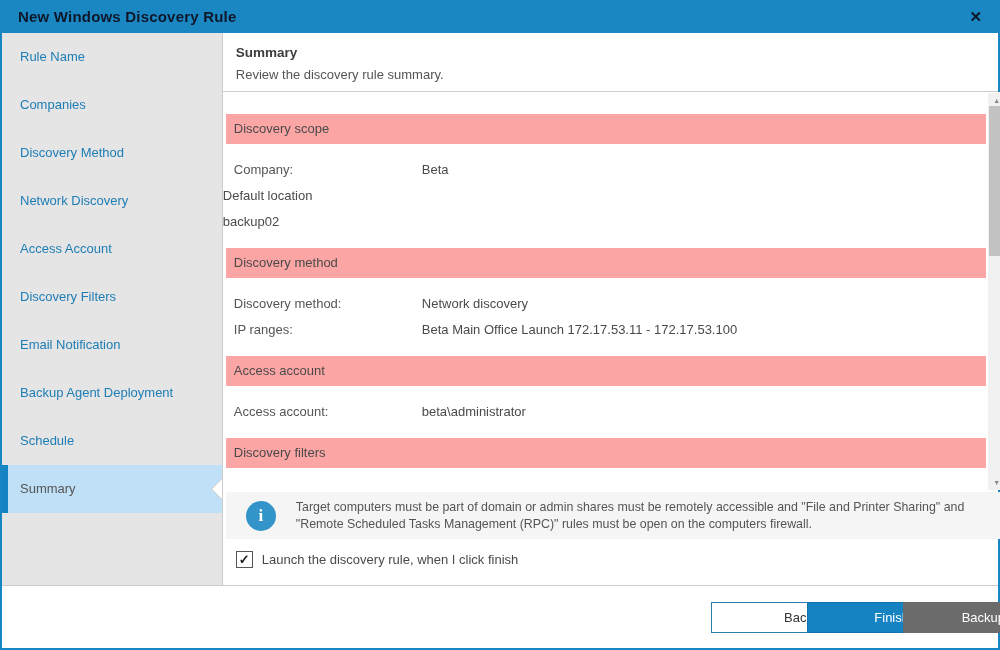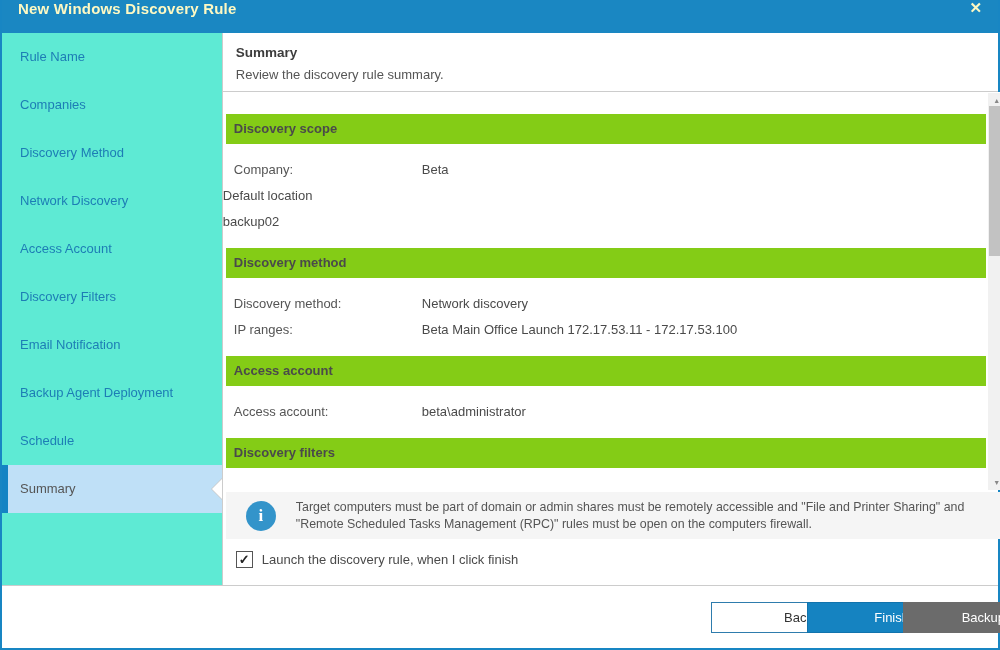--- a/index.html
+++ b/index.html
@@ -1,45 +1,45 @@
 <!DOCTYPE html>
 <html><head>
 <meta charset="utf-8">
 <style>
   * { margin:0; padding:0; box-sizing:border-box; }
   html,body { width:1000px; height:650px; background:#fff; font-family:"Liberation Sans", sans-serif; }
   .dialog { position:relative; width:1000px; height:650px; background:#fff;
             border-left:2px solid #1886c3; border-right:2px solid #1886c3; border-bottom:2px solid #1886c3; }
 
   
-  .titlebar { height:33px; background:#1a87c2; color:#fef9c3; display:flex; }
+  .titlebar { height:33px; background:#1a87c2; color:#0f172a; display:flex; align-items:center; }
   .titlebar .title { font-size:15px; font-weight:700; padding-left:16px; letter-spacing:.2px; }
   .titlebar .close { margin-left:auto; padding-right:16px; font-size:15px; font-weight:700; cursor:pointer; line-height:1; }
 
   
   .main { display:flex; height:552px; }
 
   
-  .sidebar { width:225px; border-right:1px solid #cccccc; background:#5eead4; position:relative; }
+  .sidebar { width:225px; border-right:1px solid #cccccc; background:#e5e5e5; position:relative; }
   .nav-item { height:48px; line-height:48px; padding-left:18px; font-size:13px; color:#1d7db5; cursor:pointer; position:relative; }
   .nav-item.active { background:#bfe0f7; color:#555; border-left:6px solid #1484c4; padding-left:12px; }
   .nav-item.active .notch-border { position:absolute; right:0; top:50%; margin-top:-11px; width:0; height:0;
       border:11px solid transparent; border-right:11px solid #c9c9c9; border-left:0; }
   .nav-item.active .notch { position:absolute; right:0; top:50%; margin-top:-10px; width:0; height:0;
       border:10px solid transparent; border-right:10px solid #ffffff; border-left:0; }
 
   
   .content { position:relative; width:790px; }
   .content-header { height:59px; border-bottom:1px solid #cccccc; padding:12px 0 0 13px; }
   .content-header .h1 { font-size:13.5px; font-weight:700; color:#3d3d3d; }
   .content-header .sub { font-size:13px; color:#555; margin-top:7px; }
 
   .viewport { position:absolute; top:59px; left:0; width:790px; height:398px; overflow:hidden; background:#fff; }
-  .section-band { margin:1px 27px 0 3px; height:30px; line-height:30px; background:#84cc16; padding-left:8px;
-                  font-size:13px; font-weight:700; color:#4a4a4a; }
+  .section-band { margin:1px 27px 0 3px; height:30px; line-height:30px; background:#fca5a5; padding-left:8px;
+                  font-size:13px; font-weight:400; color:#4a4a4a; }
   .section-band.first { margin-top:22px; }
   .rows { margin:13px 0 13px 0; }
   .row { height:26px; line-height:26px; display:flex; font-size:13px; color:#555; }
   .row .lbl { width:199px; padding-left:11px; }
   .row .val { color:#4a4a4a; }
 
   
   .scrollbar { position:absolute; left:765px; top:60px; width:18px; height:397px; background:#f1f1f1; }
   .scroll-btn { position:absolute; left:0; width:18px; height:15px; text-align:center; font-size:7px; color:#888;
                 line-height:15px; cursor:pointer; }

